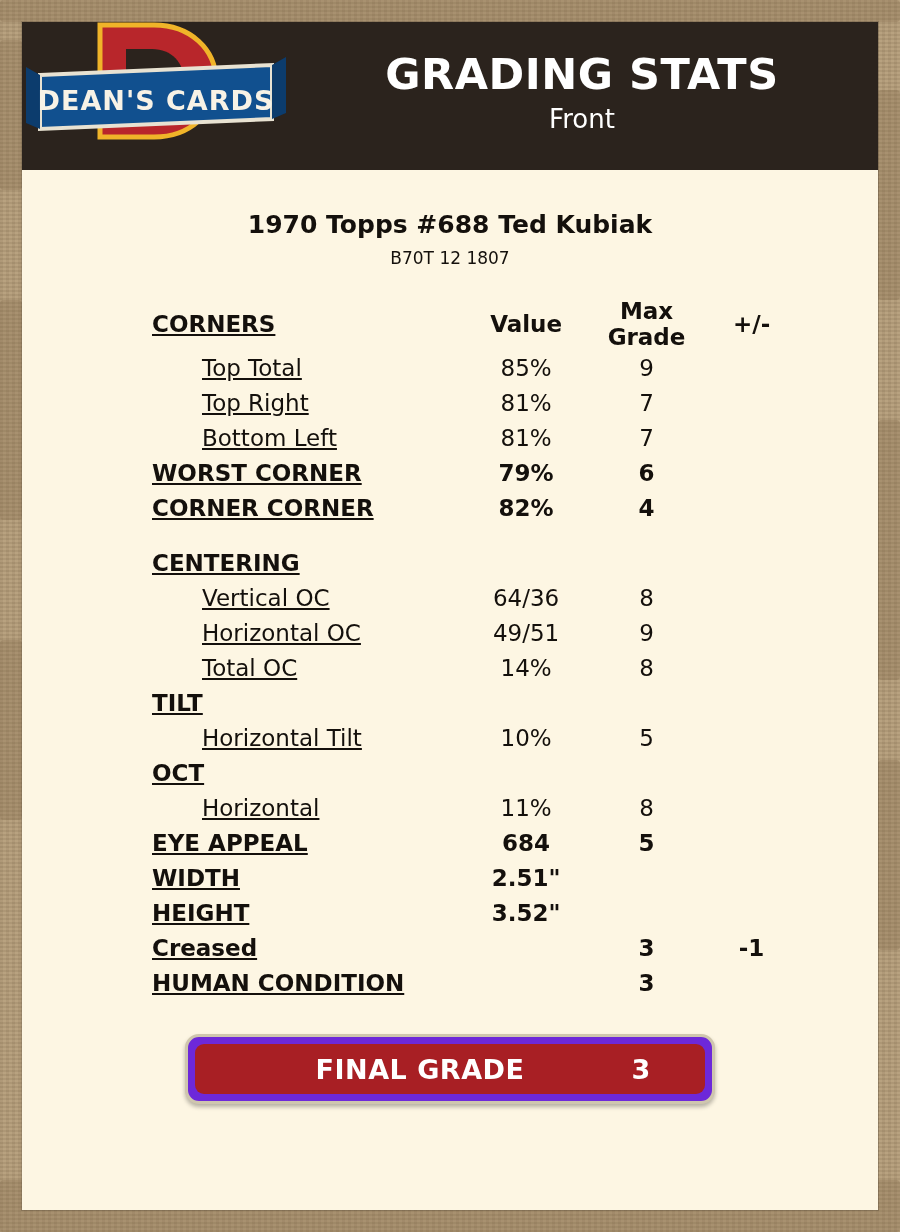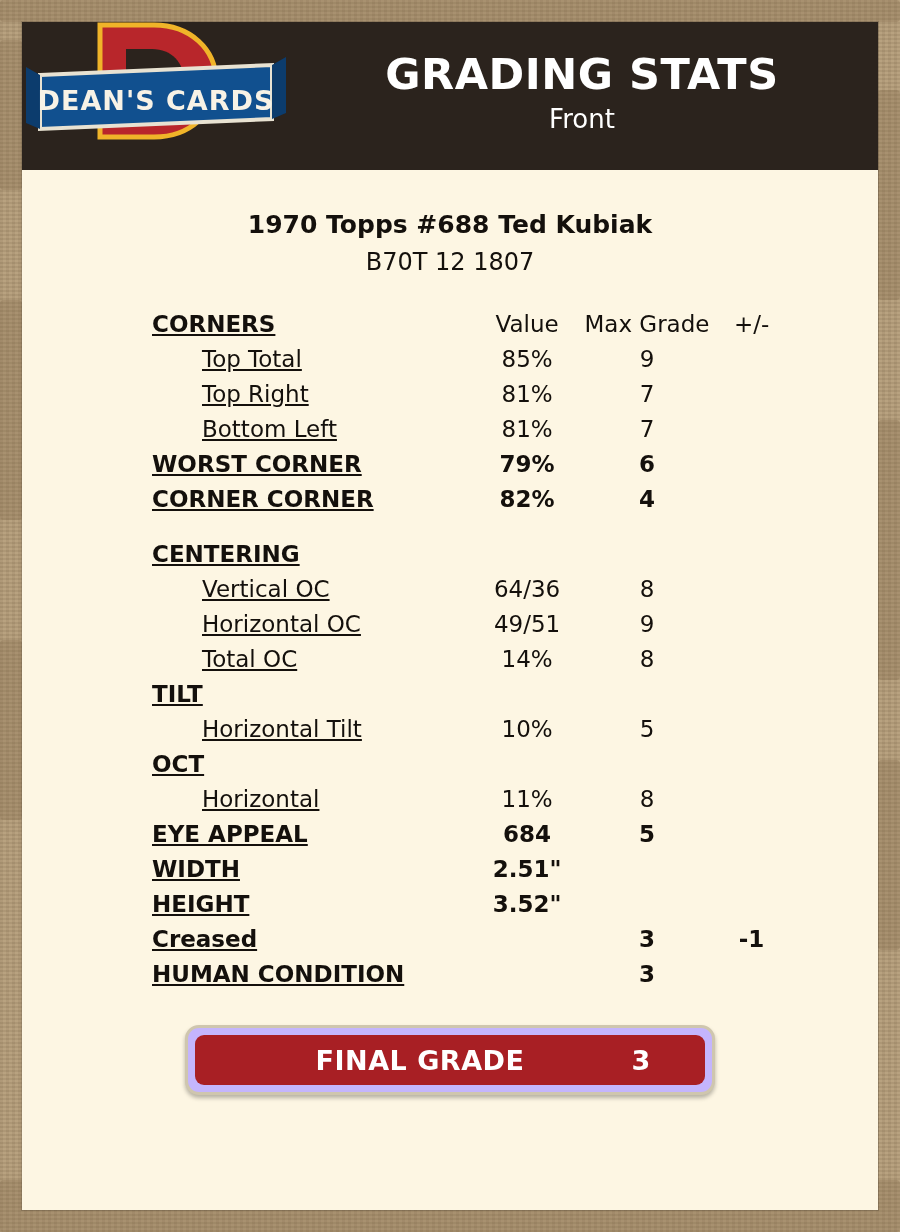--- a/index.html
+++ b/index.html
@@ -74,21 +74,21 @@
   
   .card-title {
     text-align: center;
     font-size: 25px;
     font-weight: bold;
     color: #14100c;
     margin-top: 40px;
   }
   .card-subtitle {
     text-align: center;
-    font-size: 24px;
+    font-size: 17px;
     color: #14100c;
     margin-top: 9px;
   }
   
   .stats {
     margin: 30px 0 0 130px;
     width: 640px;
     border-collapse: collapse;
   }
   .stats td {
@@ -102,27 +102,27 @@
   .c-value  { width: 120px; text-align: center; }
   .c-max    { width: 140px; text-align: center; }
   .c-pm     { width: 90px;  text-align: center; }
 
   tr.head td { font-weight: bold; }
   tr.bold td { font-weight: bold; }
   td.indent { padding-left: 50px; }
   tr.spacer td { height: 20px; }
   tr.head td.c-value,
   tr.head td.c-max,
-  tr.head td.c-pm { font-weight: normal; }
+  tr.head td.c-pm { font-weight: bold; }
 
   
   .final-wrap {
     margin: 34px auto 0 auto;
     width: 510px;
-    background: #c4b5fd;
+    background: #6d28d9;
     border: 3px solid #cfc6ae;
     border-radius: 14px;
     padding: 7px;
     box-shadow: 0 3px 4px rgba(0,0,0,0.28);
   }
   .final-bar {
     background: #a81f24;
     border-radius: 9px;
     height: 50px;
     display: flex;

